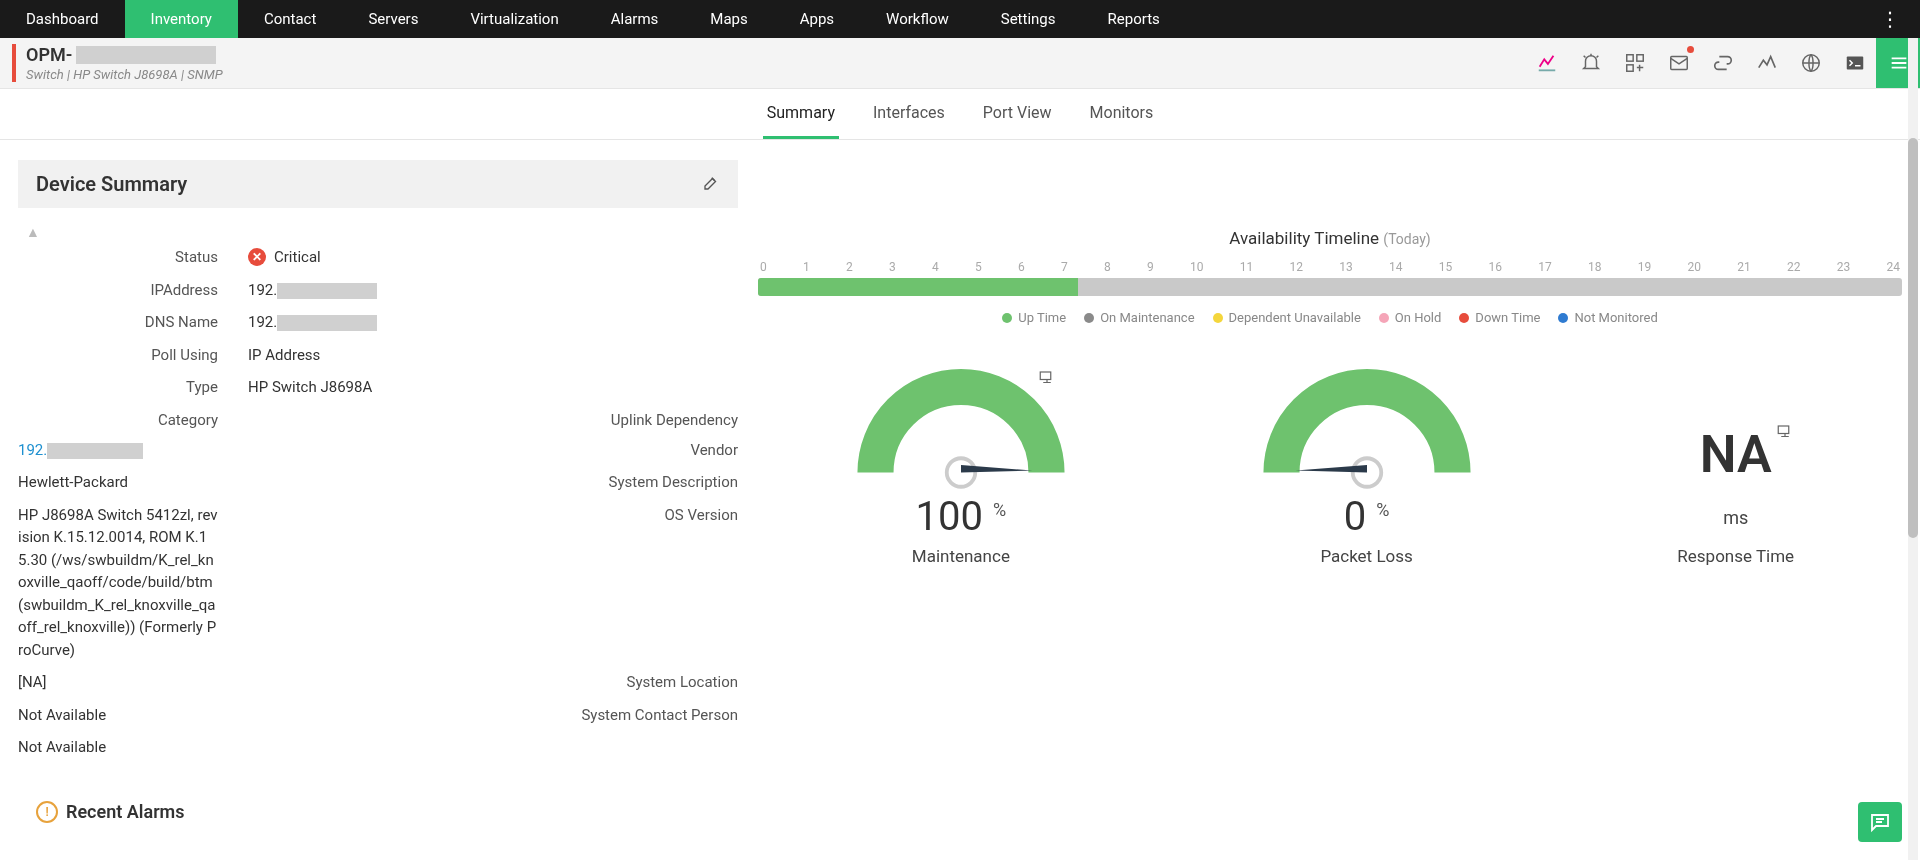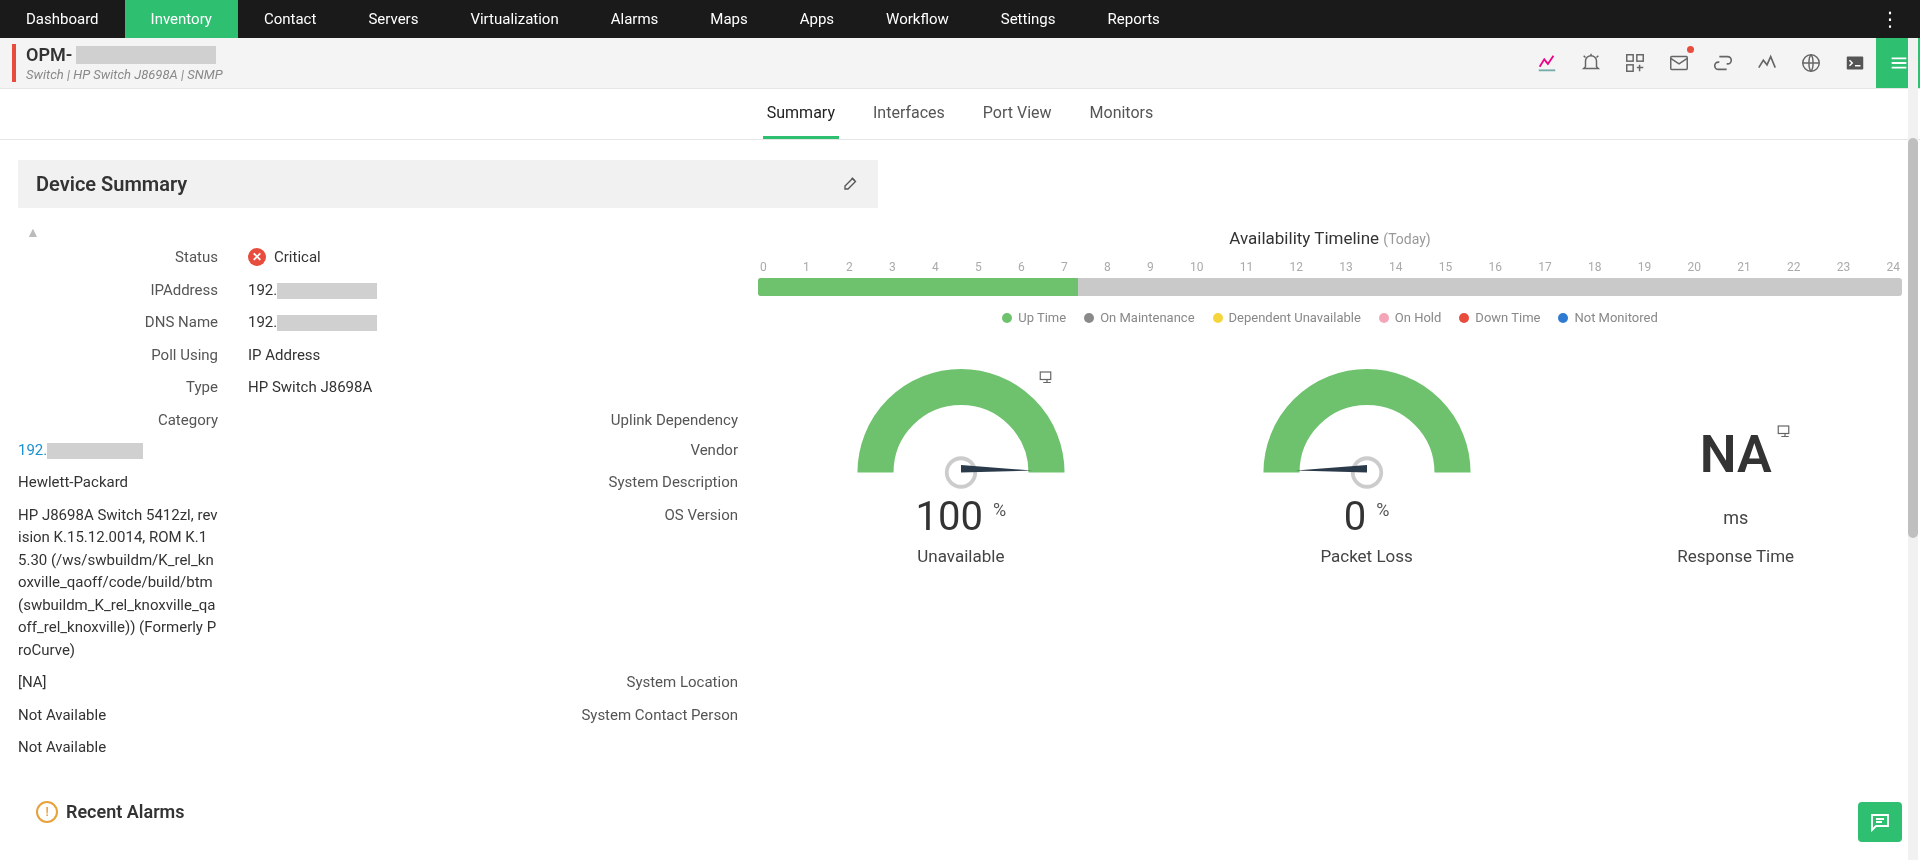--- a/index.html
+++ b/index.html
@@ -25,21 +25,21 @@
 .titlebar .tools .tbtn svg { width:22px; height:22px; }
 
 
 .subtabs { display:flex; justify-content:center; gap:30px; border-bottom:1px solid #e5e5e5; }
 .subtabs .tab { padding:14px 4px; color:#555; font-size:16px; cursor:pointer; border-bottom:3px solid transparent; }
 .subtabs .tab.active { border-bottom-color:#2fbf71; color:#222; }
 
 .page { padding:20px 18px 0 18px; }
 
 
-.section-head { background:#f1f1f1; padding:12px 18px; display:flex; align-items:center; justify-content:space-between; width:860px; }
+.section-head { background:#f1f1f1; padding:12px 18px; display:flex; align-items:center; justify-content:space-between; width:720px; }
 .section-head h2 { font-size:20px; font-weight:600; color:#333; }
 .section-head .edit { cursor:pointer; color:#555; }
 
 .columns { display:flex; gap:20px; margin-top:20px; }
 .col-left { width:720px; }
 .col-right { flex:1; }
 
 
 .detail { display:grid; grid-template-columns:200px 1fr; row-gap:10px; column-gap:30px; font-size:15px; }
 .detail .lbl { text-align:right; color:#555; padding-top:2px; }
@@ -305,21 +305,21 @@
                 <path d="M10 100 A90 90 0 0 1 190 100" fill="none" stroke="#6ec26e" stroke-width="38"></path>
                 <circle cx="100" cy="100" r="15" fill="#fff" stroke="#ccc" stroke-width="4"></circle>
                 <path d="M100 100 L175 98 L100 92 Z" fill="#2b3a4a"></path>
               </svg>
           </div>
           <div class="small-icon"><svg width="18" height="18" viewBox="0 0 24 24" fill="none" stroke="currentColor" stroke-width="1.6">
                 <rect x="3" y="4" width="14" height="10"></rect>
                 <path d="M7 18h10M12 14v4"></path>
               </svg></div>
           <div class="gval"><span>100</span> <span class="unit">%</span></div>
-          <div class="glbl">Unavailable</div>
+          <div class="glbl">Maintenance</div>
         </div>
 
         <div class="gcell">
           <div class="gauge">
             <svg viewBox="0 0 200 100">
                 <path d="M10 100 A90 90 0 0 1 190 100" fill="none" stroke="#6ec26e" stroke-width="38"></path>
                 <circle cx="100" cy="100" r="15" fill="#fff" stroke="#ccc" stroke-width="4"></circle>
                 <path d="M100 100 L25 98 L100 92 Z" fill="#2b3a4a"></path>
               </svg>
           </div>

